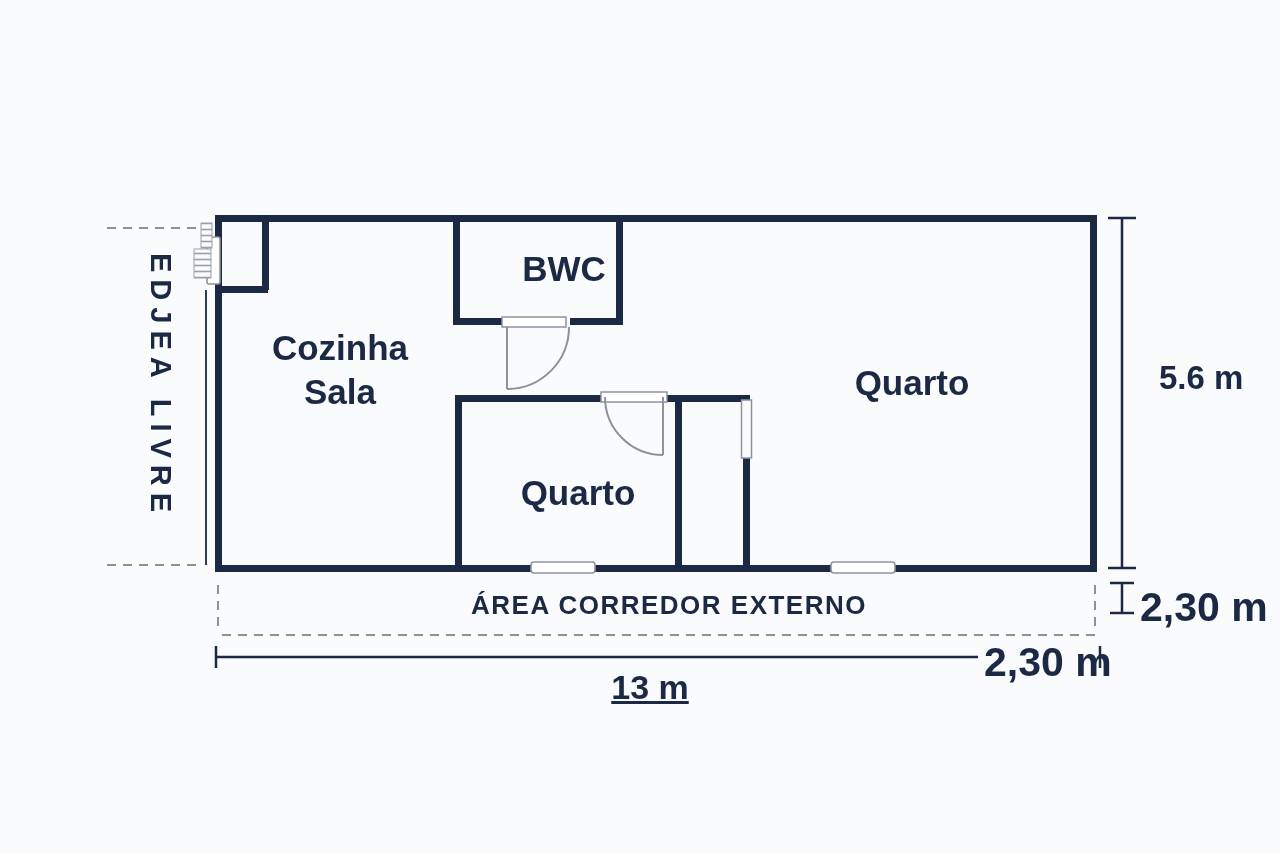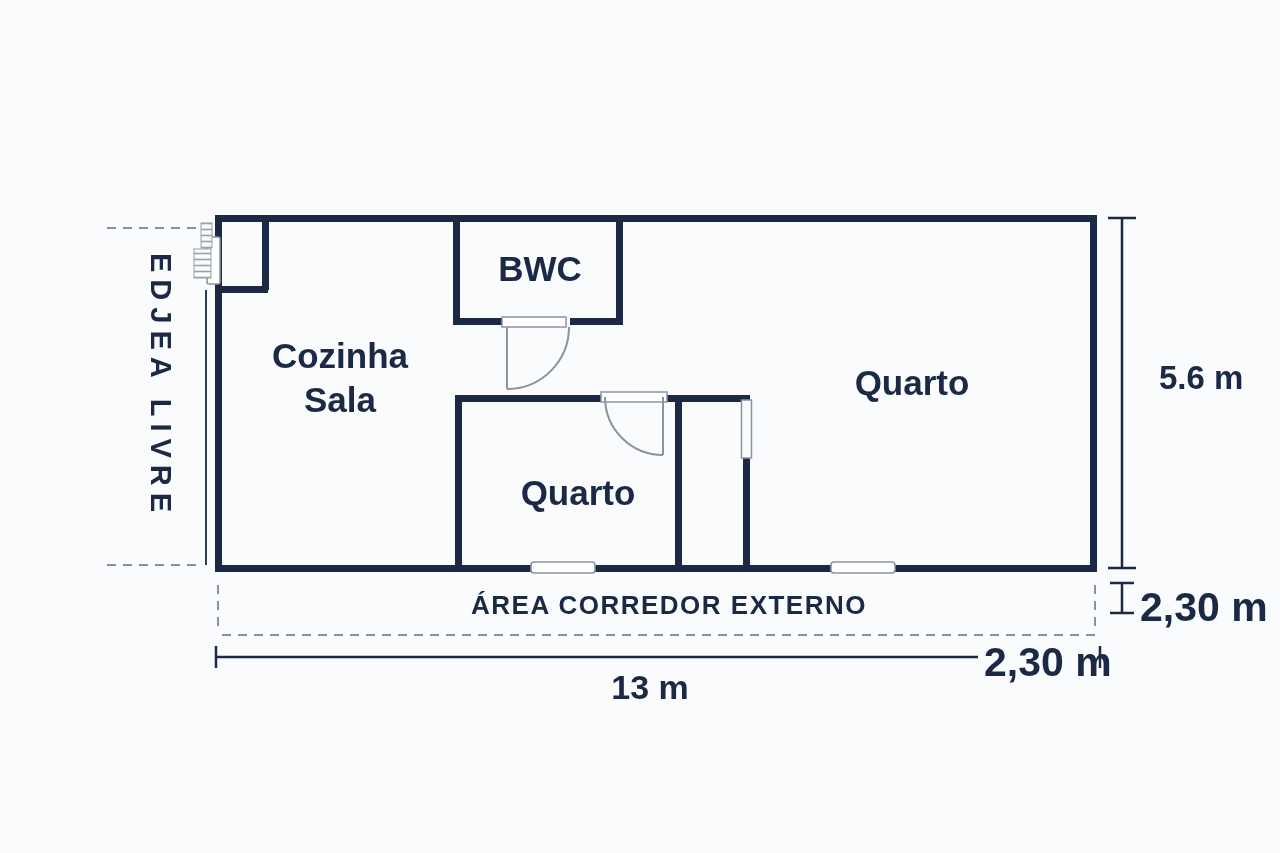--- a/index.html
+++ b/index.html
@@ -99,36 +99,36 @@
       <path d="M1122 583 V613"></path>
       <path d="M1110 583 H1134"></path>
       <path d="M1110 613 H1134"></path>
 
       <path d="M216 657 H978"></path>
       <path d="M216 646 V668"></path>
       <path d="M1100 646 V668"></path>
     </g>
   </svg>
 
-  <div class="lbl lbl-stack" style="left:230px;top:326px;width:220px;margin-top:8px;">
+  <div class="lbl lbl-stack" style="left:230px;top:326px;width:220px;">
     <span class="room">Cozinha</span>
     <span class="room">Sala</span>
   </div>
 
-  <div class="lbl room" style="left:460px;top:247px;width:160px;">BWC</div>
+  <div class="lbl room" style="left:460px;top:247px;width:160px;padding-left:24px;">BWC</div>
 
   <div class="lbl room" style="left:468px;top:471px;width:220px;">Quarto</div>
 
   <div class="lbl room" style="left:802px;top:361px;width:220px;">Quarto</div>
 
   <div class="lbl" id="lbl-left-strip" style="left:143px;top:253px;height:260px;">EDJEA LIVRE</div>
 
   <div class="lbl" id="lbl-corredor" style="left:369px;top:589px;width:600px;text-align:center;">ÁREA CORREDOR EXTERNO</div>
 
   <div class="lbl dim" style="left:1159px;top:357px;font-size:33px;">5.6 m</div>
 
   <div class="lbl dim" style="left:1140px;top:582px;">2,30 m</div>
 
   <div class="lbl dim" style="left:984px;top:637px;">2,30 m</div>
 
-  <div class="lbl dim" id="dim-13" style="left:550px;top:666px;width:200px;text-align:center;">13 m</div>
+  <div class="lbl dim" id="dim-13" style="left:550px;top:666px;width:200px;text-align:center;text-decoration:underline;">13 m</div>
 
 </div>
 
 </body></html>

